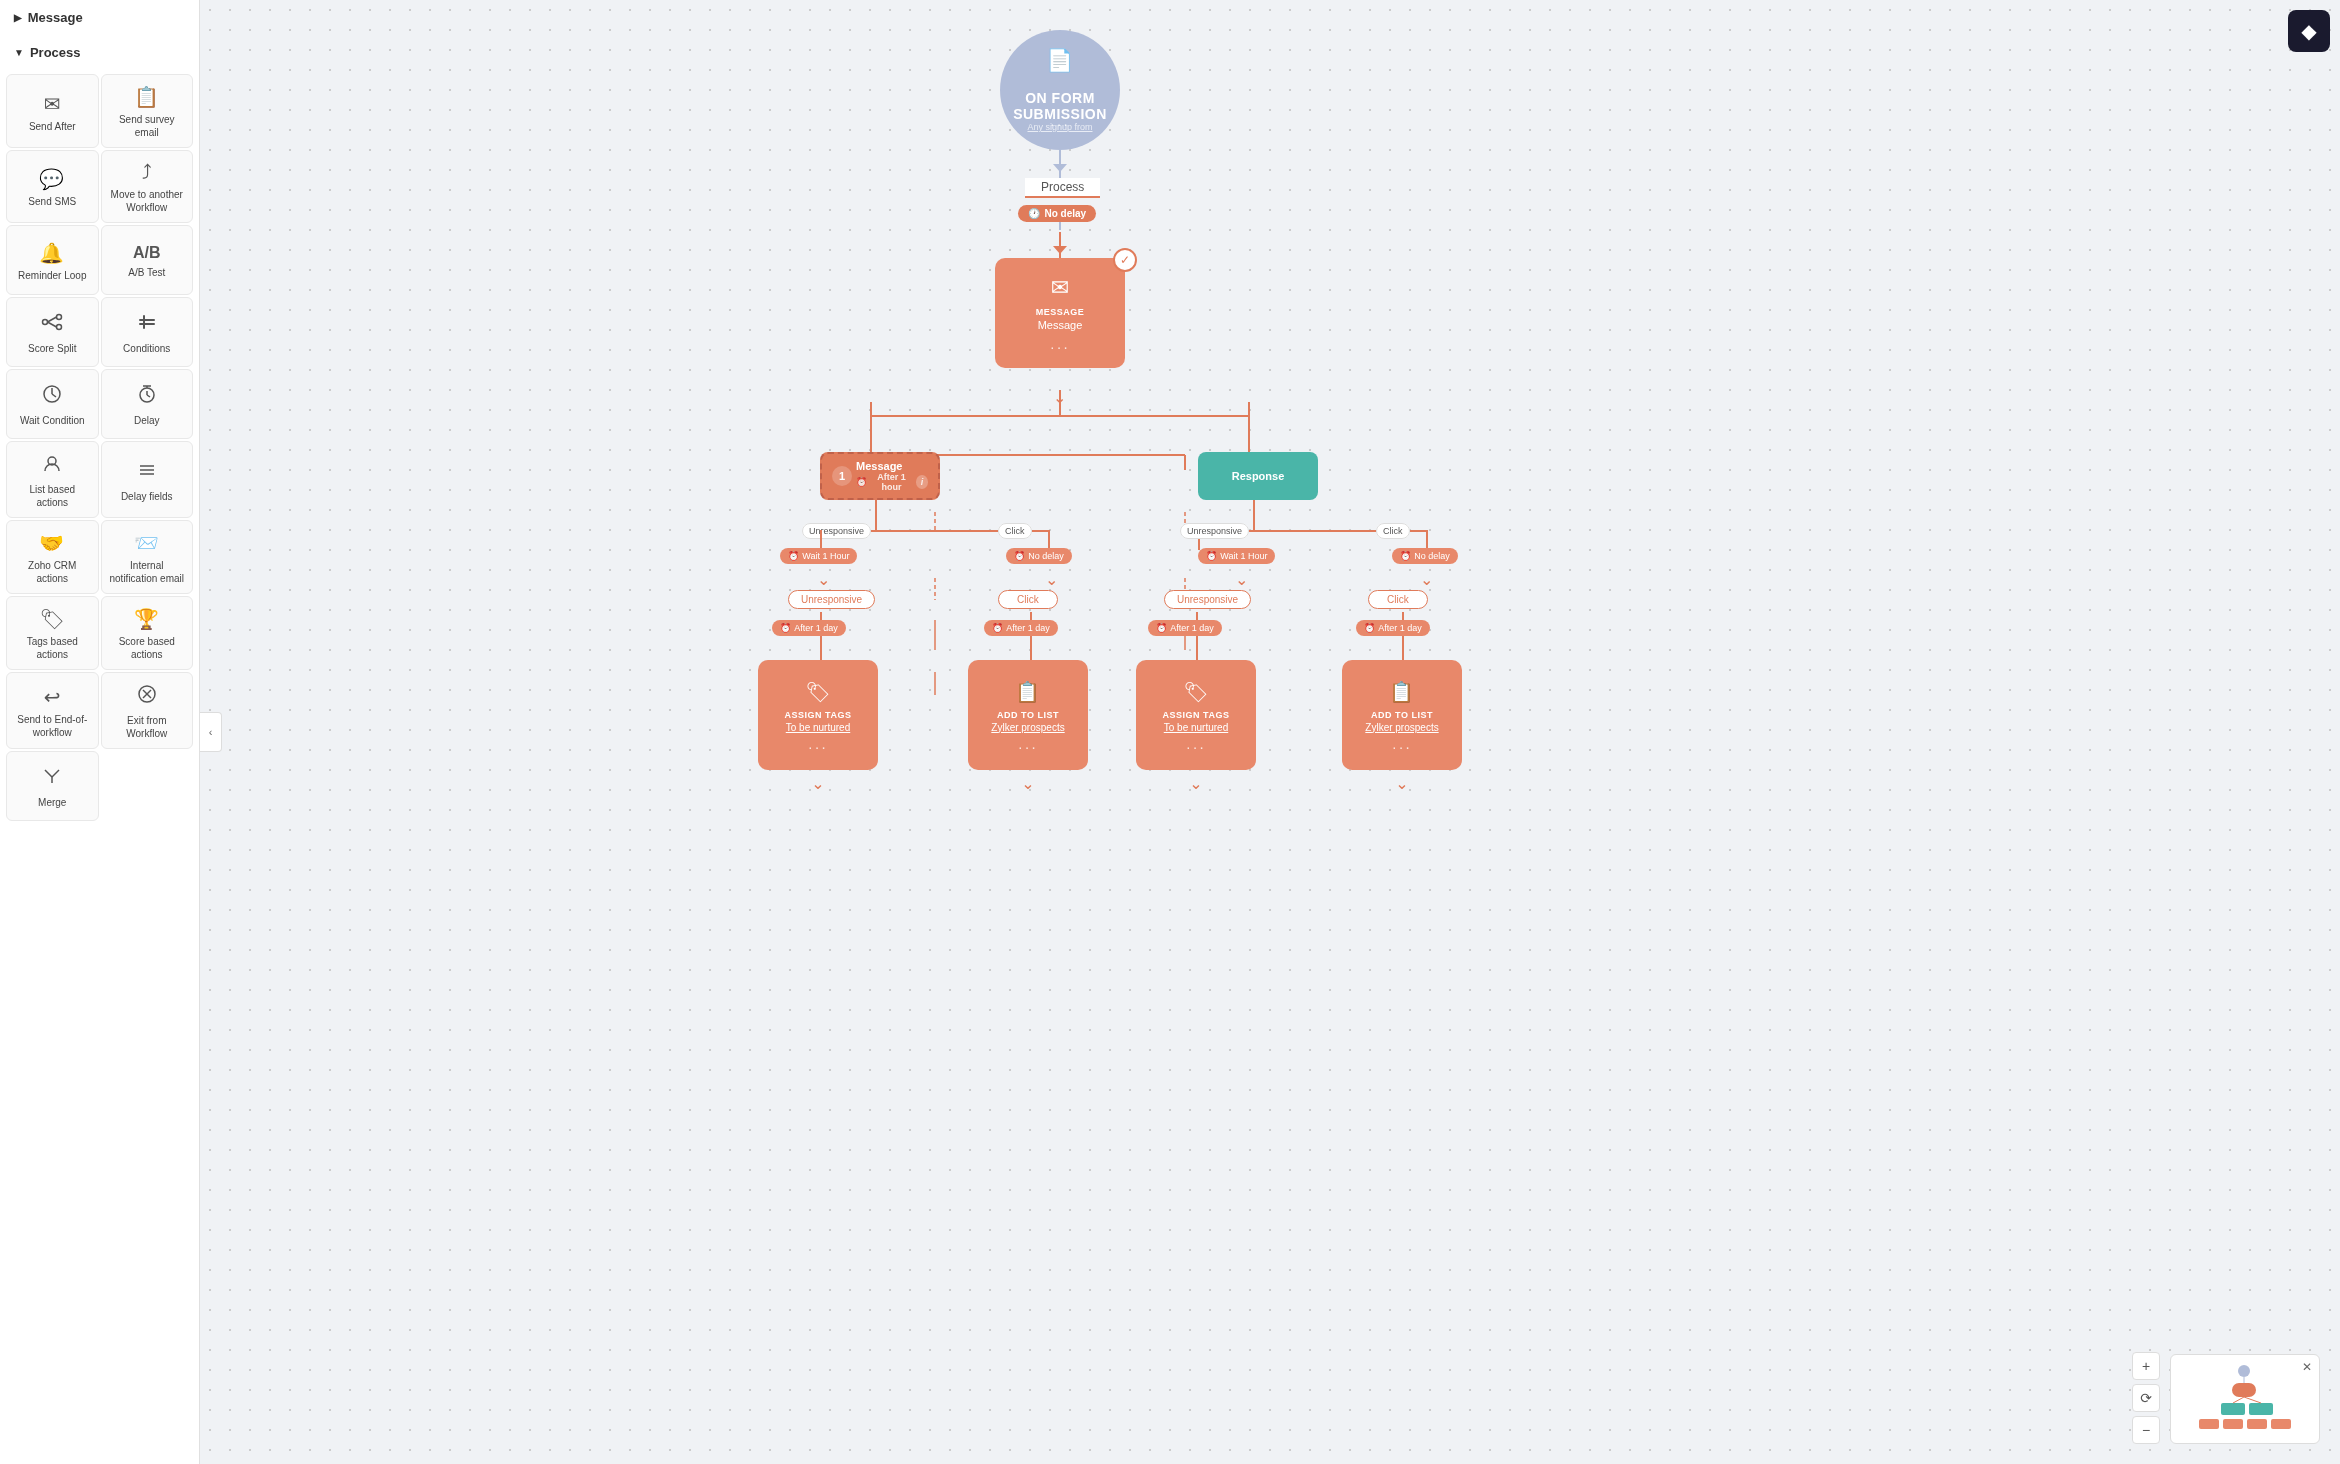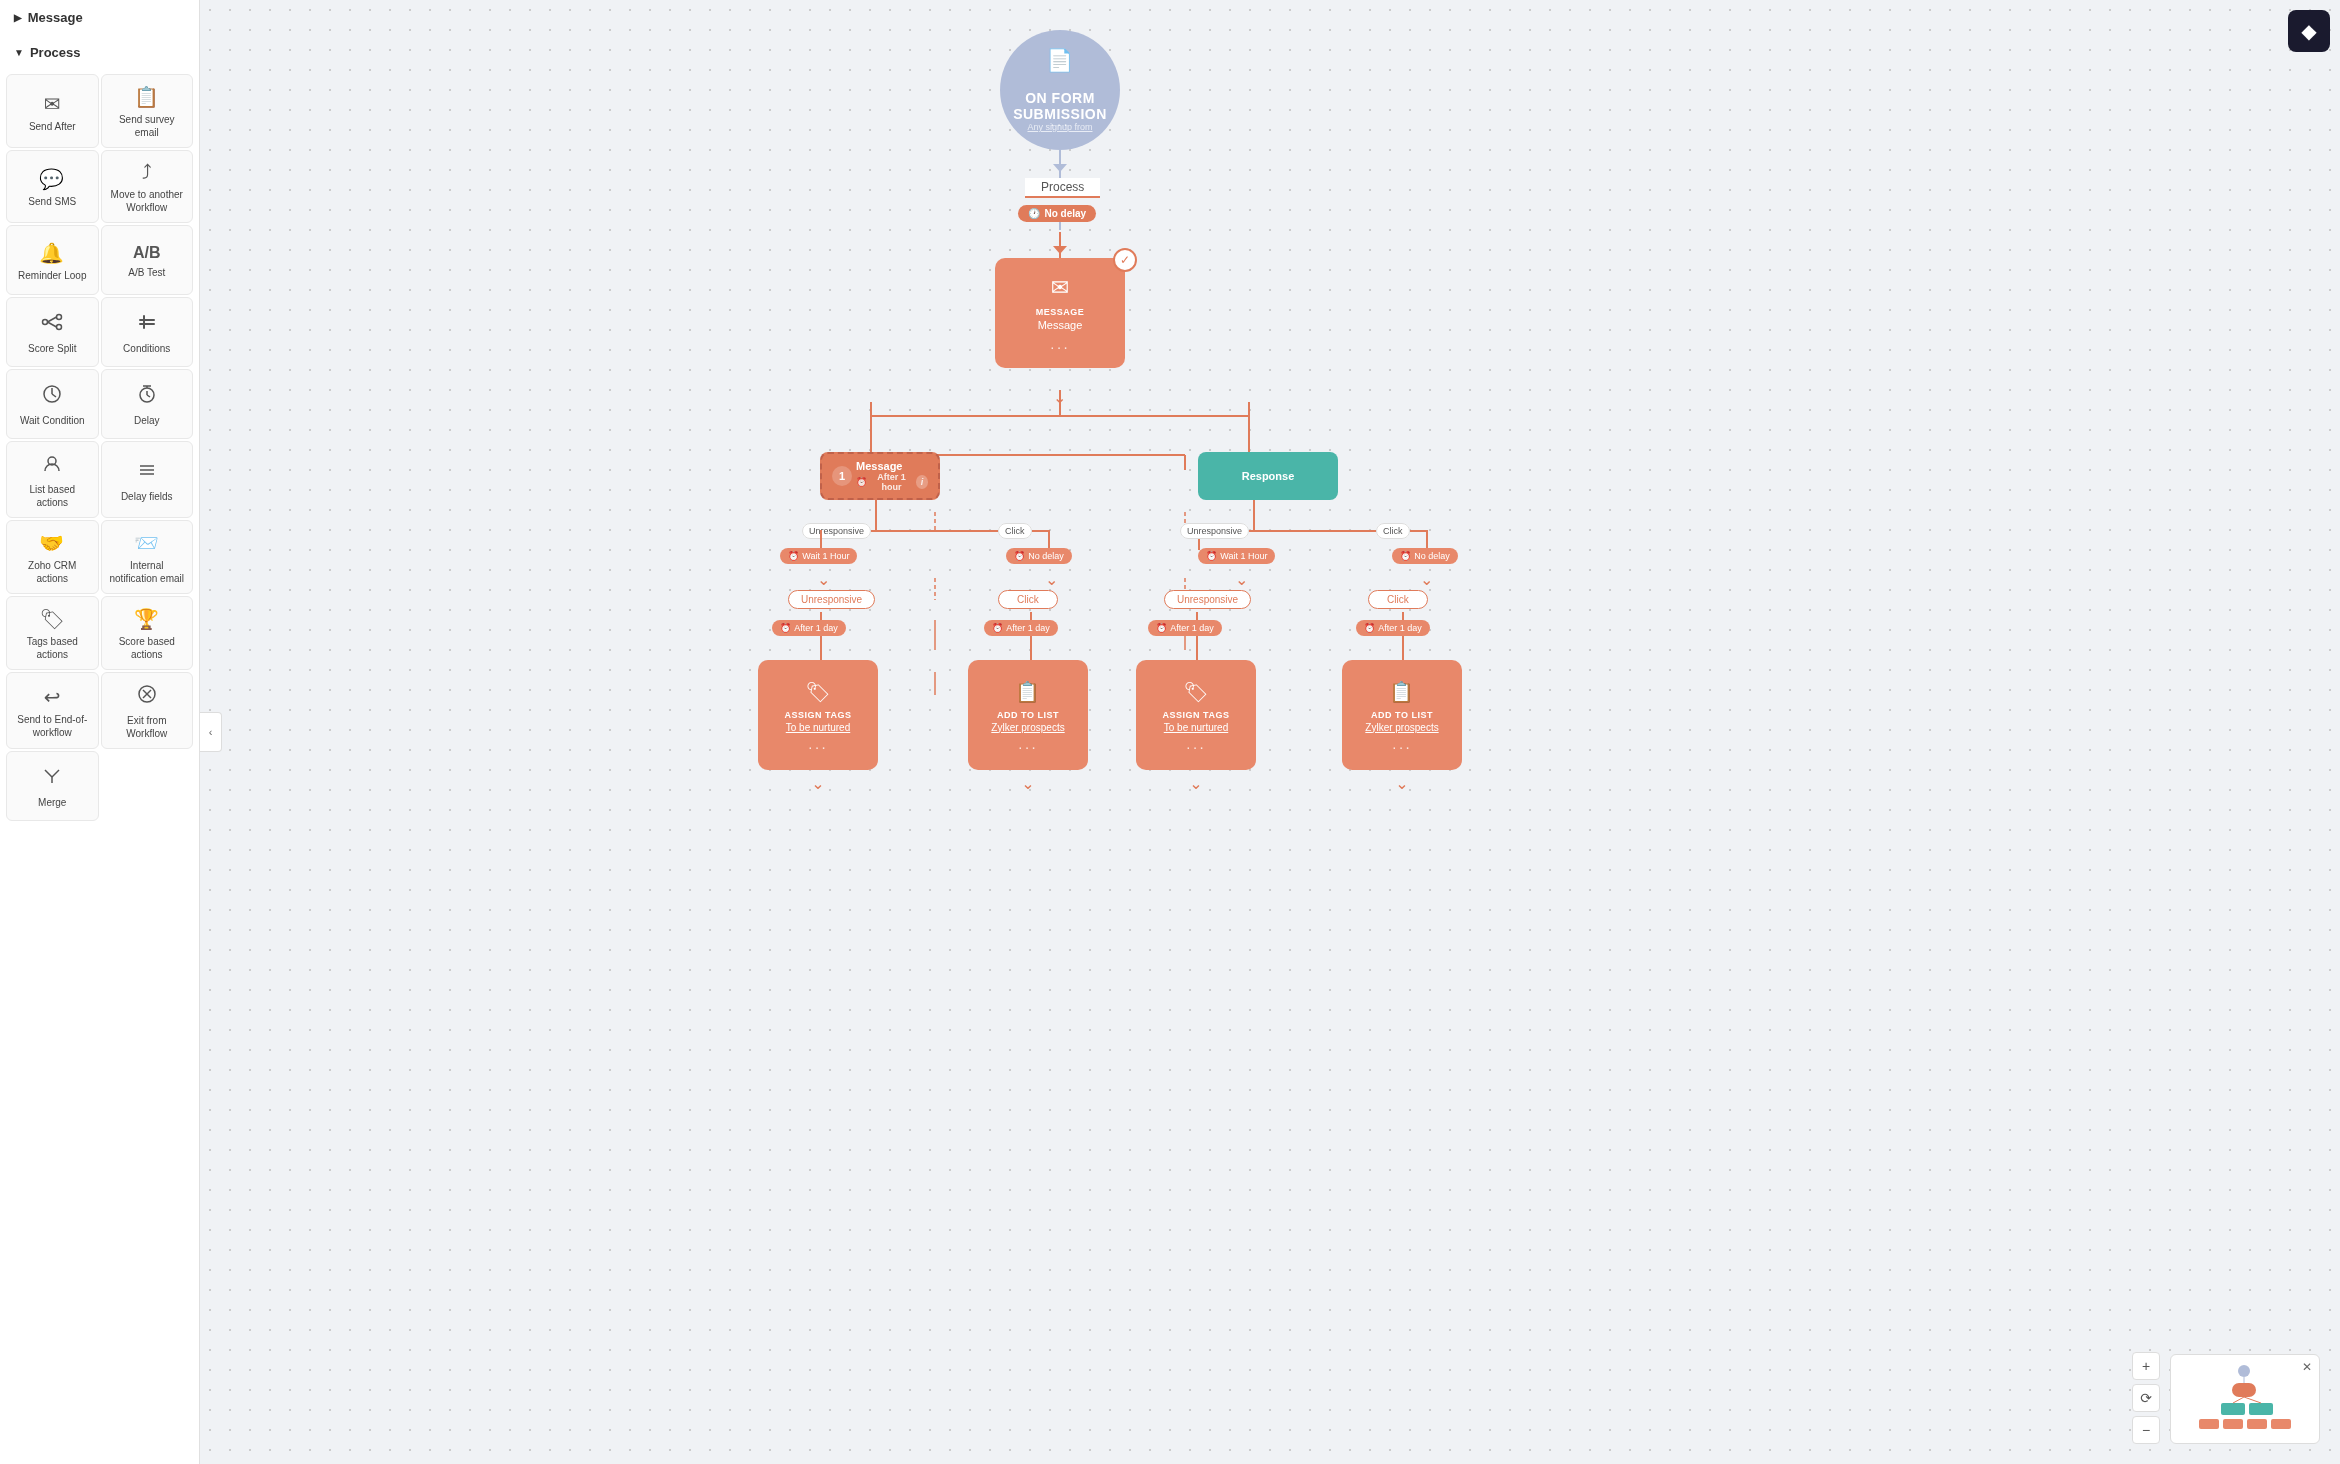--- a/index.html
+++ b/index.html
@@ -603,21 +603,21 @@
             <span style="font-size:9px; opacity:0.85; display:flex; align-items:center; gap:2px;">
               <span>⏰</span>
               <span>After 1 hour</span>
               <span class="info-icon">i</span>
             </span>
           </div>
         </div>
       </div>
 
       <div style="position:absolute; left:478px; top:452px;">
-        <div class="branch-node branch-node-teal" style="width:140px; height:48px;">
+        <div class="branch-node branch-node-teal" style="width:120px; height:48px;">
           <span>Response</span>
         </div>
       </div>
 
       <div style="position:absolute; left:155px; top:500px; width:2px; height:30px; background:#e07b5a;"></div>
       <div style="position:absolute; left:533px; top:500px; width:2px; height:30px; background:#e07b5a;"></div>
 
       <div style="position:absolute; left:100px; top:530px; width:230px; height:2px; background:#e07b5a;"></div>
 
       <div style="position:absolute; left:478px; top:530px; width:230px; height:2px; background:#e07b5a;"></div>

